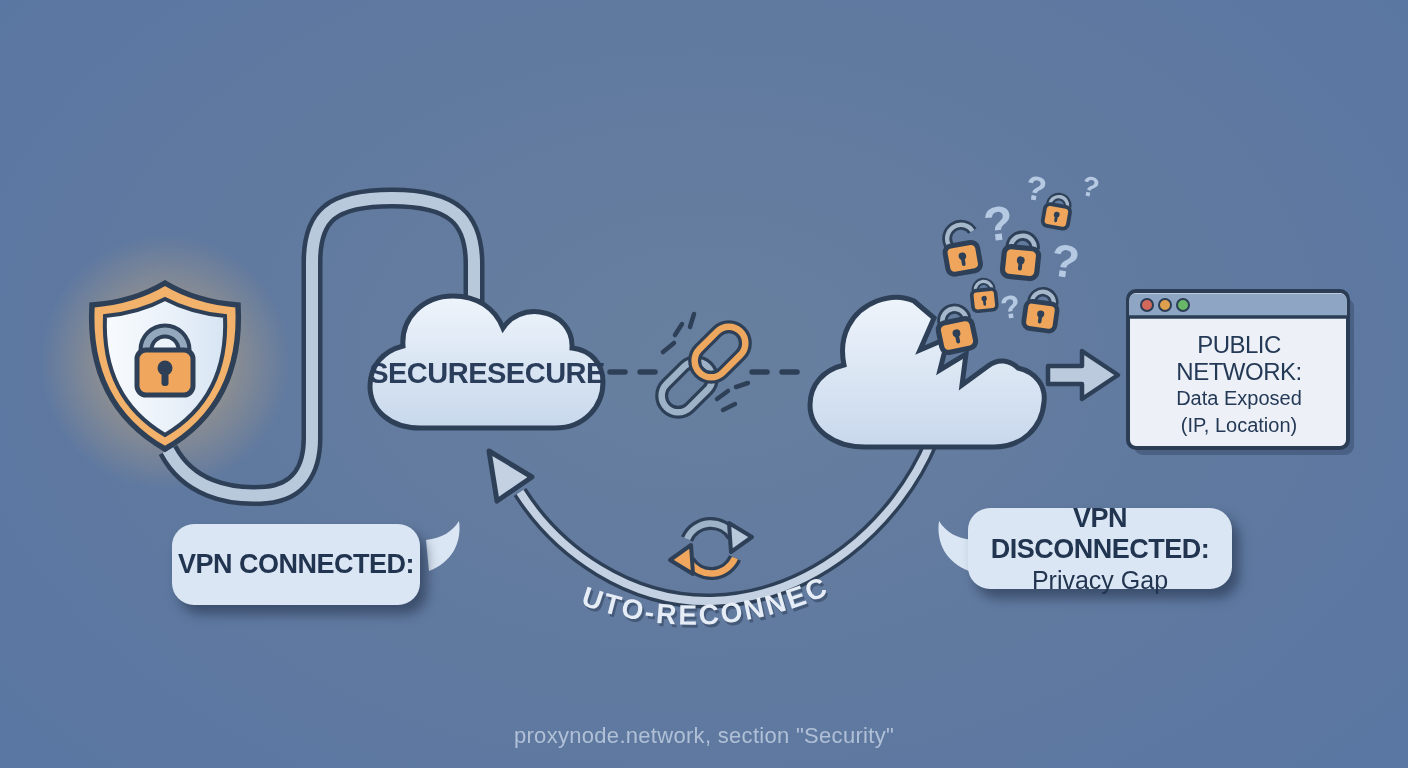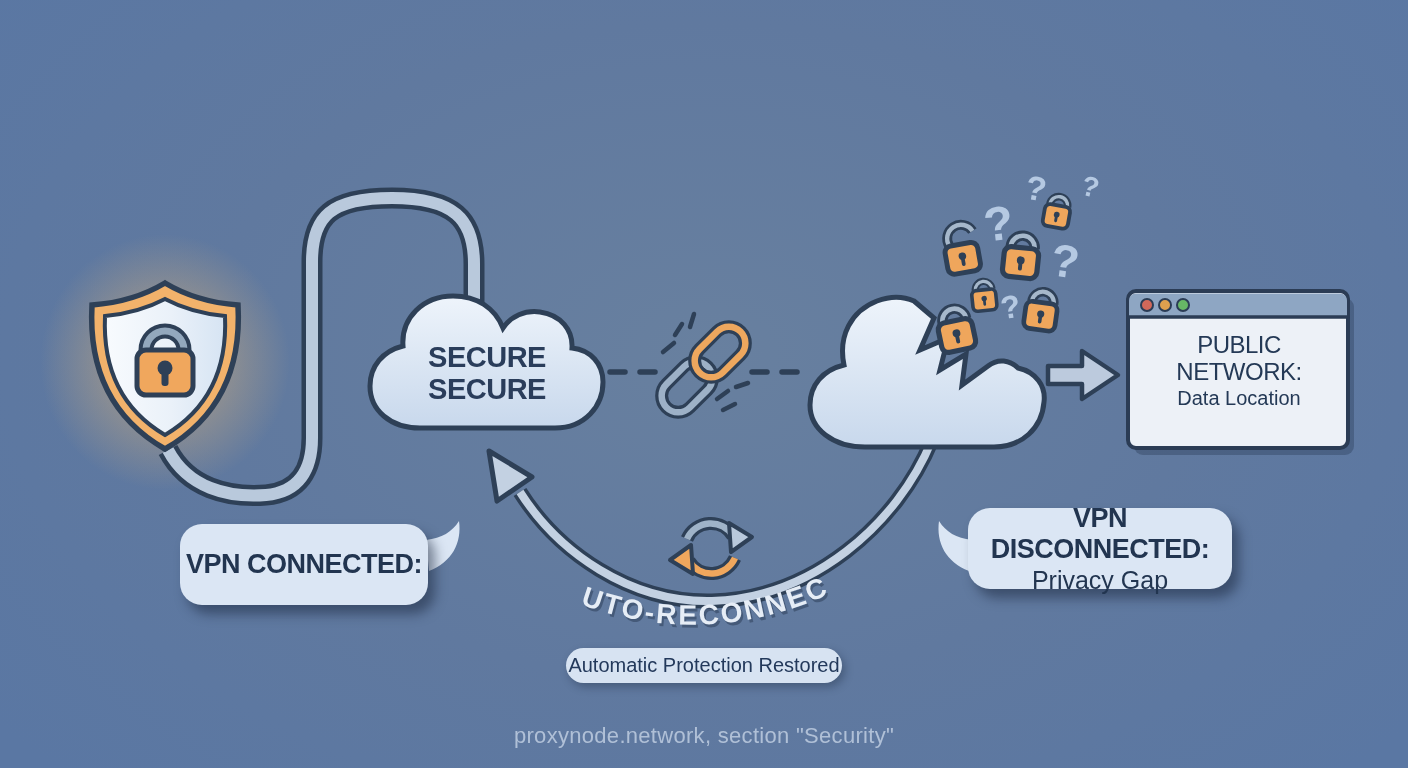--- a/index.html
+++ b/index.html
@@ -5,37 +5,37 @@
   html,body{margin:0;padding:0;background:#3c4f6b;}
   .stage{
     position:relative;width:1408px;height:768px;overflow:hidden;
     background:radial-gradient(ellipse 900px 600px at 50% 46%, #68809f 0%, #60799f 55%, #5a77a3 100%);
     font-family:"Liberation Sans","DejaVu Sans",sans-serif;
   }
   .stage svg.art{position:absolute;left:0;top:0;}
   .overlay{position:absolute;color:#253a57;}
   .cloud-label{
     left:372px;top:336px;width:230px;height:74px;
-    display:flex;flex-direction:column;align-items:center;justify-content:center;
+    display:flex;flex-direction:row;align-items:center;justify-content:center;
     font-weight:bold;font-size:29px;line-height:32px;letter-spacing:-0.5px;color:#2a3d5b;
   }
   .browser-text{
     left:1132px;top:331px;width:214px;text-align:center;
     font-size:20px;line-height:27px;color:#243956;
   }
   .browser-text .b{font-weight:normal;font-size:24px;letter-spacing:-0.5px;}
   .bubble{
     background:#dbe6f4;border-radius:22px;
     display:flex;flex-direction:column;align-items:center;justify-content:center;
     box-shadow:7px 9px 12px rgba(23,36,58,0.5);
     text-align:center;color:#223550;
   }
   .bubble .title{font-weight:bold;font-size:27px;line-height:31px;letter-spacing:-0.5px;}
   .bubble .subtitle{font-size:25px;line-height:30px;font-weight:400;}
-  .bubble-connected{left:180px;top:524px;width:248px;height:81px;}
+  .bubble-connected{left:172px;top:524px;width:248px;height:81px;}
   .bubble-disconnected{left:968px;top:508px;width:264px;height:81px;}
   .pill{
     left:566px;top:648px;width:276px;height:35px;
     background:#d7e3f2;border-radius:18px;
     display:flex;align-items:center;justify-content:center;
     font-size:20px;color:#23395b;box-shadow:3px 4px 8px rgba(23,36,58,0.35);
   }
   .footer-caption{
     left:0;top:723px;width:1408px;text-align:center;
     font-size:22px;color:#b9c8dd;opacity:0.9;letter-spacing:0.3px;
@@ -194,31 +194,29 @@
     </g>
   </svg>
 
   <div class="overlay cloud-label">
     <span>SECURE</span>
     <span>SECURE</span>
   </div>
 
   <div class="overlay browser-text">
     <div class="b">PUBLIC NETWORK:</div>
-    <div>Data Location</div>
+    <div>Data Exposed</div>
+    <div>(IP, Location)</div>
   </div>
 
   <div class="overlay bubble bubble-connected">
     <div class="title">VPN CONNECTED:</div>
   </div>
 
   <div class="overlay bubble bubble-disconnected">
     <div class="title">VPN DISCONNECTED:</div>
     <div class="subtitle">Privacy Gap</div>
   </div>
 
-  <div class="overlay pill">
-    <span>Automatic Protection Restored</span>
-  </div>
 
   <div class="overlay footer-caption">proxynode.network, section "Security"</div>
 
 </div>
 
 </body></html>

